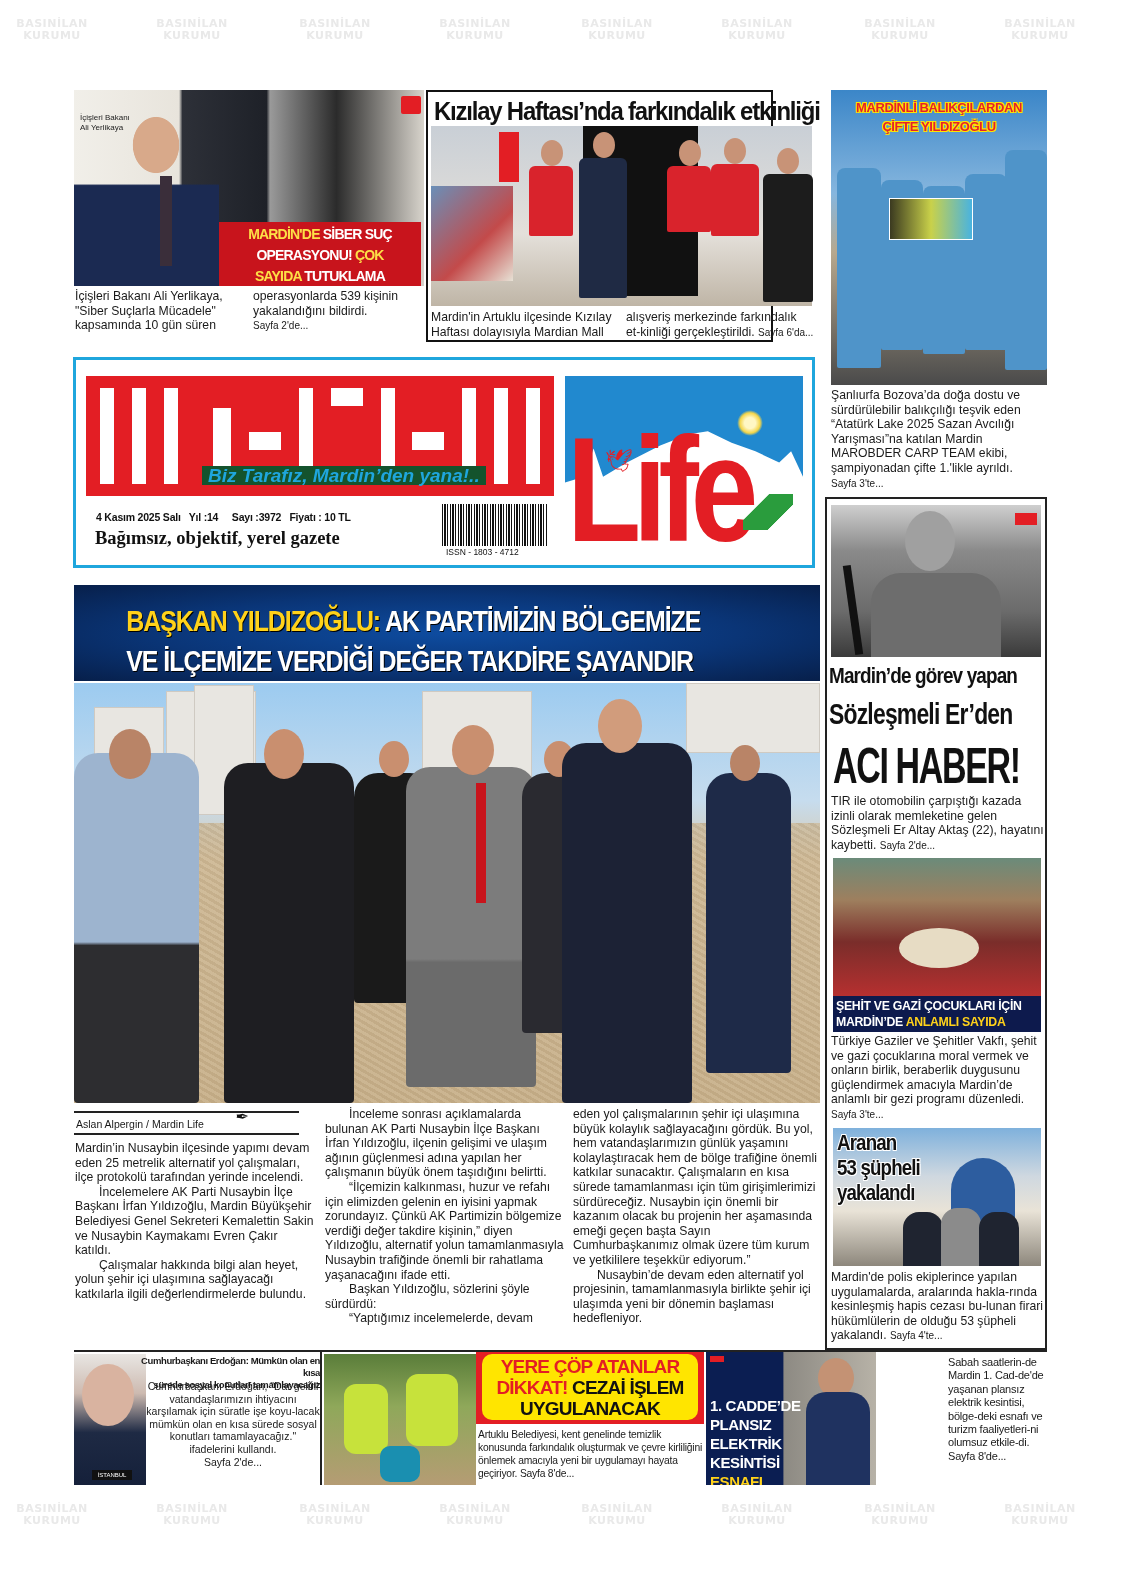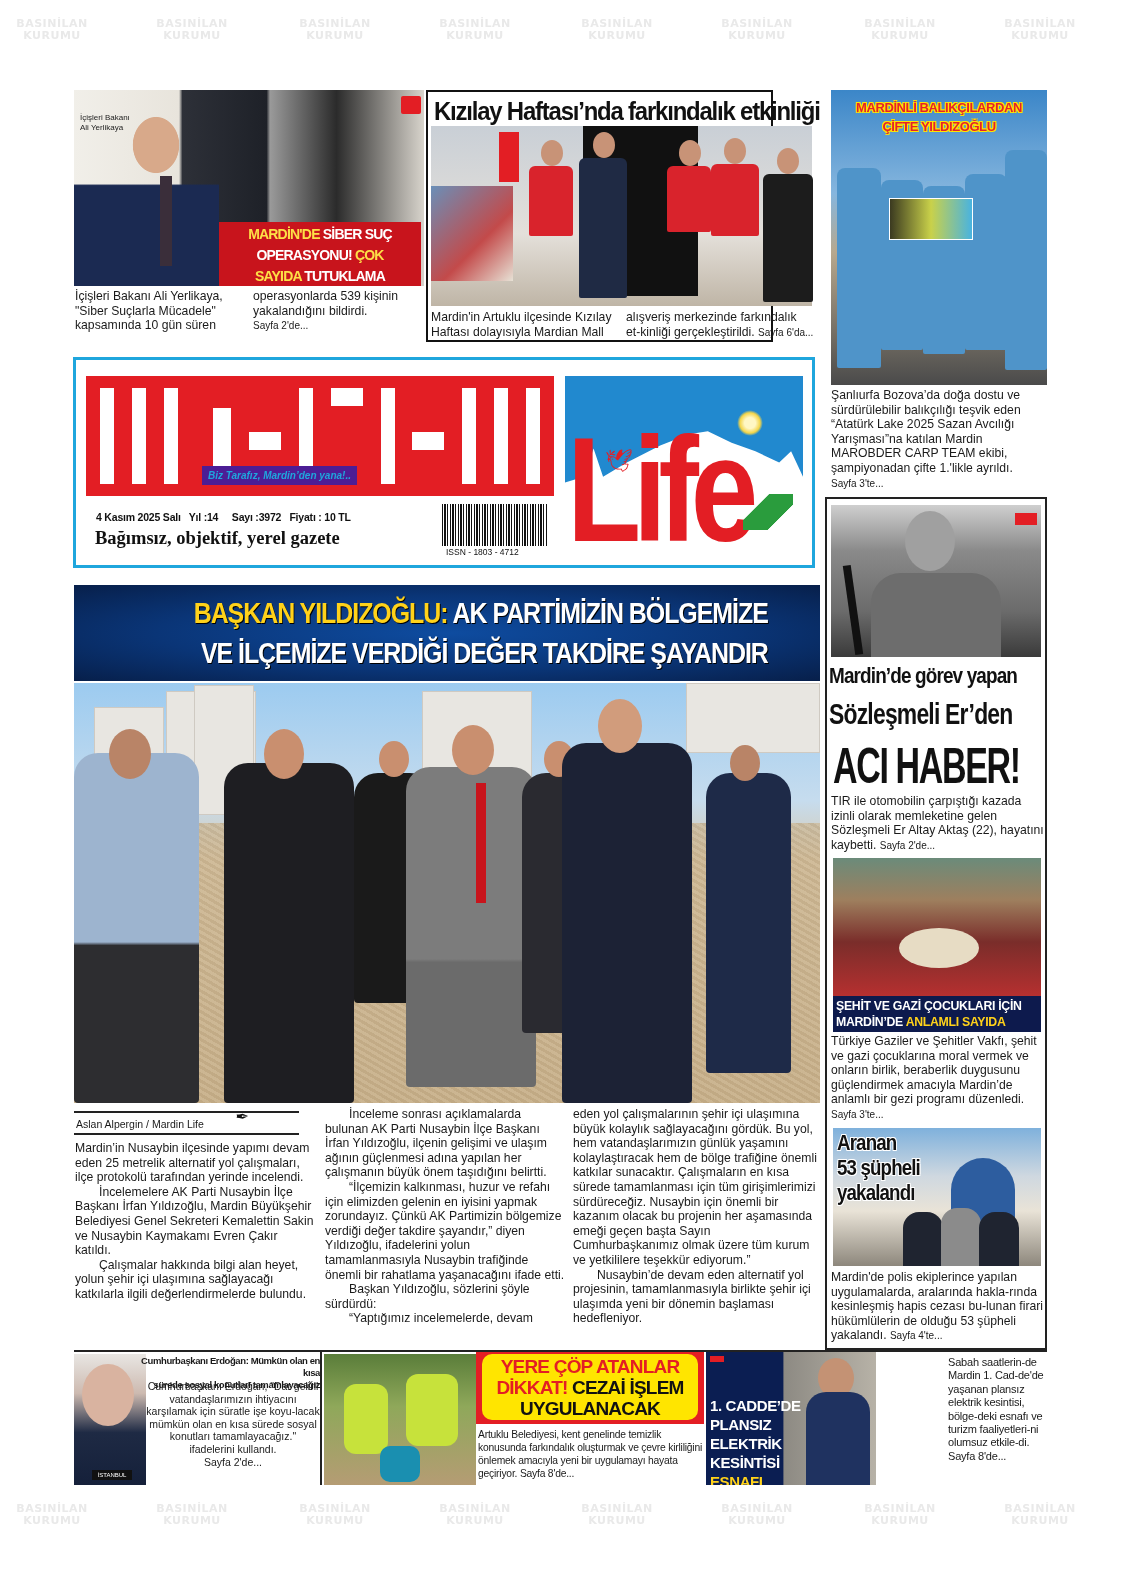--- a/index.html
+++ b/index.html
@@ -26,32 +26,32 @@
   .head { position: absolute; width: 22px; height: 26px; border-radius: 50%; background: #c89377; }
   
   #story-fisher-photo { left: 831px; top: 90px; width: 216px; height: 295px; background: linear-gradient(180deg, #3b86c8 0%, #86b6de 35%, #b7a88e 55%, #4a4a4a 100%); }
   .fisher-title { position: absolute; left: 0; width: 216px; top: 8px; text-align: center; color: #e5222a; font-weight: bold; font-size: 13px; line-height: 19px; letter-spacing: -0.4px; text-shadow: -1px -1px 0 #ffe500, 1px -1px 0 #ffe500, -1px 1px 0 #ffe500, 1px 1px 0 #ffe500; }
   .shirt-blue { position: absolute; background: #4f94c9; border-radius: 8px 8px 2px 2px; }
   
   #masthead { left: 73px; top: 357px; width: 742px; height: 211px; border: 3px solid #1fa6dd; }
   #logo-mardin { position: absolute; left: 10px; top: 16px; width: 468px; height: 120px; background: #e31e24; }
   .mardin-letters { position: absolute; left: 14px; top: 12px; right: 14px; bottom: 12px; display: flex; justify-content: space-between; }
   .ml { height: 96px; background: #fff; }
-  .slogan { position: absolute; left: 116px; top: 90px; background: #4c1d95; padding: 1px 6px; color: #1fa6dd; font-weight: bold; font-size: 10px; line-height: 17px; font-style: italic; }
+  .slogan { position: absolute; left: 116px; top: 90px; background: #14532d; padding: 1px 6px; color: #1fa6dd; font-weight: bold; font-size: 19px; line-height: 17px; font-style: italic; }
   .issue-line { position: absolute; left: 20px; top: 151px; font-weight: bold; font-size: 10.5px; color: #111; white-space: nowrap; letter-spacing: -0.2px; }
   .tagline { position: absolute; left: 19px; top: 168px; font-family: "Liberation Serif", serif; font-weight: bold; font-size: 18.5px; color: #111; white-space: nowrap; }
   .barcode { position: absolute; left: 366px; top: 144px; width: 105px; height: 42px; background: repeating-linear-gradient(90deg, #111 0 1px, #fff 1px 2px, #111 2px 4px, #fff 4px 5px, #111 5px 6px, #fff 6px 8px); }
   .issn { position: absolute; left: 370px; top: 187px; font-size: 8.5px; color: #111; font-family: "Liberation Sans Narrow", "Liberation Sans", sans-serif; }
   #logo-life { position: absolute; left: 489px; top: 16px; width: 238px; height: 186px; background: #2189cf; overflow: hidden; }
   .life-sky-skyline { position: absolute; left: 0; top: 44px; width: 238px; height: 142px; background: #fff; clip-path: polygon(0 44%, 8% 40%, 12% 20%, 16% 40%, 26% 30%, 40% 18%, 52% 10%, 60% 8%, 70% 16%, 80% 22%, 90% 30%, 95% 22%, 100% 40%, 100% 100%, 0 100%); }
   .life-text { position: absolute; left: 2px; top: 40px; font-family: "Liberation Sans", sans-serif; font-weight: bold; font-size: 148px; line-height: 148px; color: #e31e24; letter-spacing: -10px; transform: scaleX(0.82); transform-origin: left top; white-space: nowrap; }
   .sun { position: absolute; left: 172px; top: 34px; width: 26px; height: 26px; border-radius: 50%; background: radial-gradient(circle, #fff7c4 30%, #f3d54a 55%, transparent 70%); }
   .peacock { position: absolute; left: 178px; top: 118px; width: 50px; height: 36px; background: linear-gradient(135deg, transparent 30%, #2a9c3d 31%, #2a9c3d 70%, transparent 71%); }
   
-  #main-headline { left: 74px; top: 585px; width: 746px; height: 96px; background: radial-gradient(ellipse at center, #0e4ca0 0%, #0a3577 55%, #071f4a 100%); padding-top: 8px; text-align: right; }
+  #main-headline { left: 74px; top: 585px; width: 746px; height: 96px; background: radial-gradient(ellipse at center, #0e4ca0 0%, #0a3577 55%, #071f4a 100%); padding-top: 16px; text-align: left; }
   #main-headline .line { font-weight: bold; font-size: 29px; line-height: 40px; color: #fff; letter-spacing: -1.2px; white-space: nowrap; text-shadow: 1px 1px 0 #000; transform: scaleX(0.86); }
   #main-headline .y { color: #ffd21a; }
   
   #main-photo { left: 74px; top: 683px; width: 746px; height: 420px; background: linear-gradient(180deg, #9ccbf0 0%, #c6dcee 28%, #d9c9ad 42%, #c7b08c 100%); }
   .bldg { position: absolute; background: #e8e6e1; border: 1px solid #cfcac2; }
   .man { position: absolute; border-radius: 24px 24px 4px 4px; }
   .mhead { position: absolute; width: 30px; height: 36px; border-radius: 50%; background: #c98f6f; }
   
   #byline { left: 74px; top: 1111px; width: 225px; height: 24px; border-top: 2px solid #222; border-bottom: 2px solid #222; }
   #byline span { position: absolute; left: 2px; top: 5px; font-size: 10.5px; }
@@ -239,21 +239,21 @@
   <span>Aslan Alpergin / Mardin Life</span>
   <div class="pen">✒</div>
 </div>
 <div class="abs body-text" style="left:75px;top:1141px;width:240px;">
   <p>Mardin’in Nusaybin ilçesinde yapımı devam eden 25 metrelik alternatif yol çalışmaları, ilçe protokolü tarafından yerinde incelendi.</p>
   <p class="indent">İncelemelere AK Parti Nusaybin İlçe Başkanı İrfan Yıldızoğlu, Mardin Büyükşehir Belediyesi Genel Sekreteri Kemalettin Sakin ve Nusaybin Kaymakamı Evren Çakır katıldı.</p>
   <p class="indent">Çalışmalar hakkında bilgi alan heyet, yolun şehir içi ulaşımına sağlayacağı katkılarla ilgili değerlendirmelerde bulundu.</p>
 </div>
 <div class="abs body-text" style="left:325px;top:1107px;width:240px;">
   <p class="indent">İnceleme sonrası açıklamalarda bulunan AK Parti Nusaybin İlçe Başkanı İrfan Yıldızoğlu, ilçenin gelişimi ve ulaşım ağının güçlenmesi adına yapılan her çalışmanın büyük önem taşıdığını belirtti.</p>
-  <p class="indent">“İlçemizin kalkınması, huzur ve refahı için elimizden gelenin en iyisini yapmak zorundayız. Çünkü AK Partimizin bölgemize verdiği değer takdire şayandır,” diyen Yıldızoğlu, ifadelerini yolun tamamlanmasıyla Nusaybin trafiğinde önemli bir rahatlama yaşanacağını ifade etti.</p>
+  <p class="indent">“İlçemizin kalkınması, huzur ve refahı için elimizden gelenin en iyisini yapmak zorundayız. Çünkü AK Partimizin bölgemize verdiği değer takdire kişinin,” diyen Yıldızoğlu, alternatif yolun tamamlanmasıyla Nusaybin trafiğinde önemli bir rahatlama yaşanacağını ifade etti.</p>
   <p class="indent">Başkan Yıldızoğlu, sözlerini şöyle sürdürdü:</p>
   <p class="indent">“Yaptığımız incelemelerde, devam</p>
 </div>
 <div class="abs body-text" style="left:573px;top:1107px;width:245px;">
   <p>eden yol çalışmalarının şehir içi ulaşımına büyük kolaylık sağlayacağını gördük. Bu yol, hem vatandaşlarımızın günlük yaşamını kolaylaştıracak hem de bölge trafiğine önemli katkılar sunacaktır. Çalışmaların en kısa sürede tamamlanması için tüm girişimlerimizi sürdüreceğiz. Nusaybin için önemli bir kazanım olacak bu projenin her aşamasında emeği geçen başta Sayın Cumhurbaşkanımız olmak üzere tüm kurum ve yetkililere teşekkür ediyorum.”</p>
   <p class="indent">Nusaybin’de devam eden alternatif yol projesinin, tamamlanmasıyla birlikte şehir içi ulaşımda yeni bir dönemin başlaması hedefleniyor.</p>
 </div>
 
 <div class="abs" id="right-box">
   <div class="photo" style="left:4px;top:6px;width:210px;height:152px;background:linear-gradient(180deg,#cfcfcf 0%,#8a8a8a 30%,#6b6b6b 70%,#3a3a3a 100%);">

